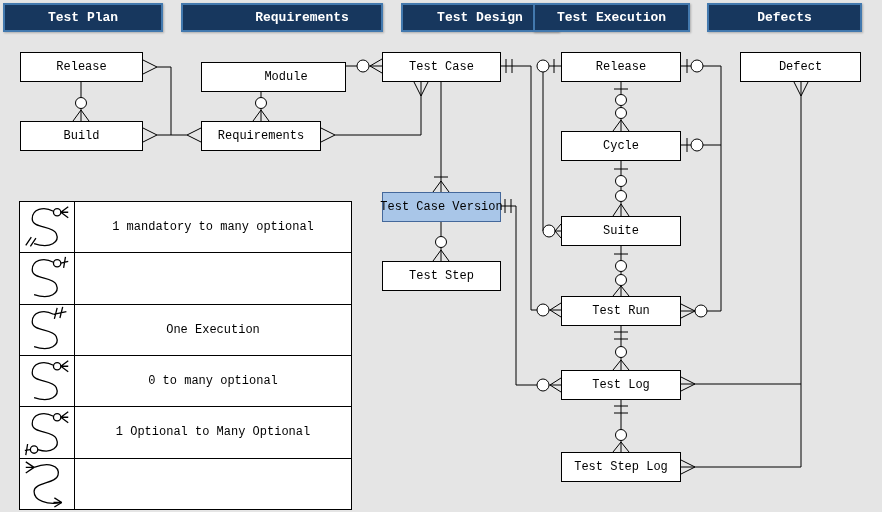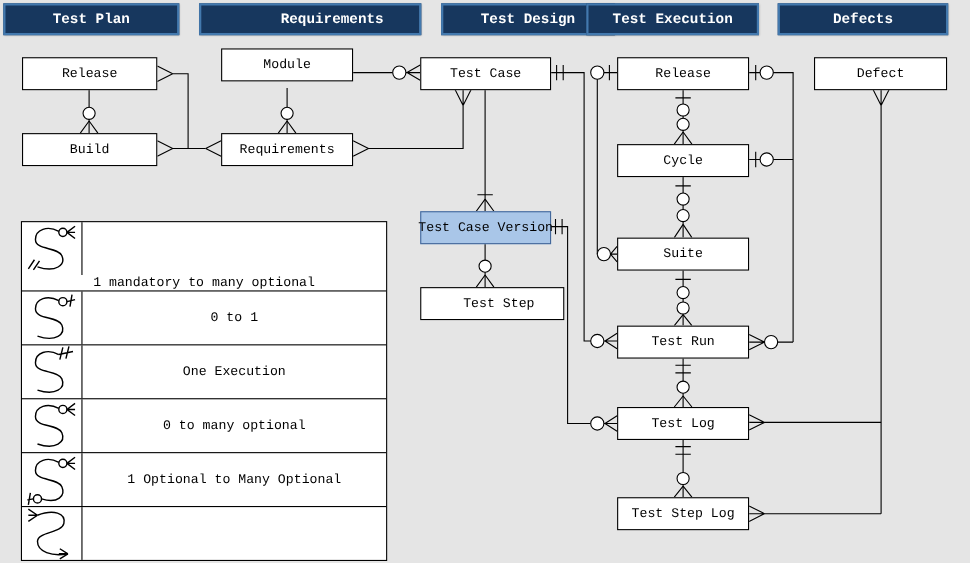--- a/index.html
+++ b/index.html
@@ -18,21 +18,21 @@
   }
   .ent.hl{background:#A9C6E8;border:1px solid #44689B;}
   #edges{position:absolute;left:0;top:0;}
   #edges path,#edges line{stroke:#000;stroke-width:1;fill:none;}
   #edges circle{stroke:#000;stroke-width:1;fill:#fff;}
   #legend{
     position:absolute;left:19px;top:201px;width:331px;height:307px;
     border:1.5px solid #000;display:flex;flex-direction:column;background:#fff;
   }
   .lrow{flex:1;display:flex;border-top:1px solid #000;}
-  .lrow:first-child{border-top:none;flex-direction:column;}
+  .lrow:first-child{border-top:none;}
   .lsym{width:54px;border-right:1px solid #000;display:flex;align-items:center;justify-content:center;}
   .llab{flex:1;display:flex;align-items:center;justify-content:center;font-size:12px;text-align:center;}
   .lsym svg path,.lsym svg line{stroke:#000;stroke-width:1.4;fill:none;}
   .lsym svg circle{stroke:#000;stroke-width:1.4;fill:#fff;}
 </style>
 </head>
 <body>
 
 <div id="canvas">
 
@@ -165,25 +165,25 @@
   </svg>
 
   <div class="hdr" style="left:3px;top:3px;width:156px;">Test Plan</div>
   <div class="hdr" style="left:181px;top:3px;width:158px;padding-left:40px;">Requirements</div>
   <div class="hdr" style="left:359px;top:3px;width:154px;margin-left:42px;">Test Design</div>
   <div class="hdr" style="left:533px;top:3px;width:153px;">Test Execution</div>
   <div class="hdr" style="left:707px;top:3px;width:151px;">Defects</div>
 
   <div class="ent" style="left:20px;top:52px;width:121px;">Release</div>
   <div class="ent" style="left:20px;top:121px;width:121px;">Build</div>
-  <div class="ent" style="left:201px;top:44px;width:118px;">Module</div>
+  <div class="ent" style="left:201px;top:62px;width:118px;padding-left:25px;">Module</div>
   <div class="ent" style="left:201px;top:121px;width:118px;">Requirements</div>
   <div class="ent" style="left:382px;top:52px;width:117px;">Test Case</div>
   <div class="ent hl" style="left:382px;top:192px;width:117px;">Test Case Version</div>
-  <div class="ent" style="left:382px;top:261px;width:117px;padding-left:12px;">Test Step</div>
+  <div class="ent" style="left:382px;top:261px;width:117px;">Test Step</div>
   <div class="ent" style="left:561px;top:52px;width:118px;">Release</div>
   <div class="ent" style="left:561px;top:131px;width:118px;text-align:center;">Cycle</div>
   <div class="ent" style="left:561px;top:216px;width:118px;">Suite</div>
   <div class="ent" style="left:561px;top:296px;width:118px;">Test Run</div>
   <div class="ent" style="left:561px;top:370px;width:118px;">Test Log</div>
   <div class="ent" style="left:561px;top:452px;width:118px;">Test Step Log</div>
   <div class="ent" style="left:740px;top:52px;width:119px;">Defect</div>
 
   <div id="legend">
     <div class="lrow">
@@ -198,21 +198,20 @@
       <div class="llab">1 mandatory to many optional</div>
     </div>
     <div class="lrow">
       <div class="lsym">
         <svg width="48" height="48" viewBox="0 0 52 52">
           <path d="M12,44 C30,50 40,42 36,33 C32,24 10,28 10,17 C10,7 22,3 33,9"></path>
           <circle cx="37" cy="10" r="4"></circle>
           <path d="M41,10 L49,8 M46,3 L44,15"></path>
         </svg>
       </div>
-      <div class="llab">0 to 1</div>
     </div>
     <div class="lrow">
       <div class="lsym">
         <svg width="48" height="48" viewBox="0 0 52 52">
           <path d="M12,44 C30,50 40,42 36,33 C32,24 10,28 10,17 C10,7 22,3 33,9"></path>
           <path d="M33,9 L47,6 M37,2 L34,14 M43,1 L40,13"></path>
         </svg>
       </div>
       <div class="llab">One Execution</div>
     </div>

